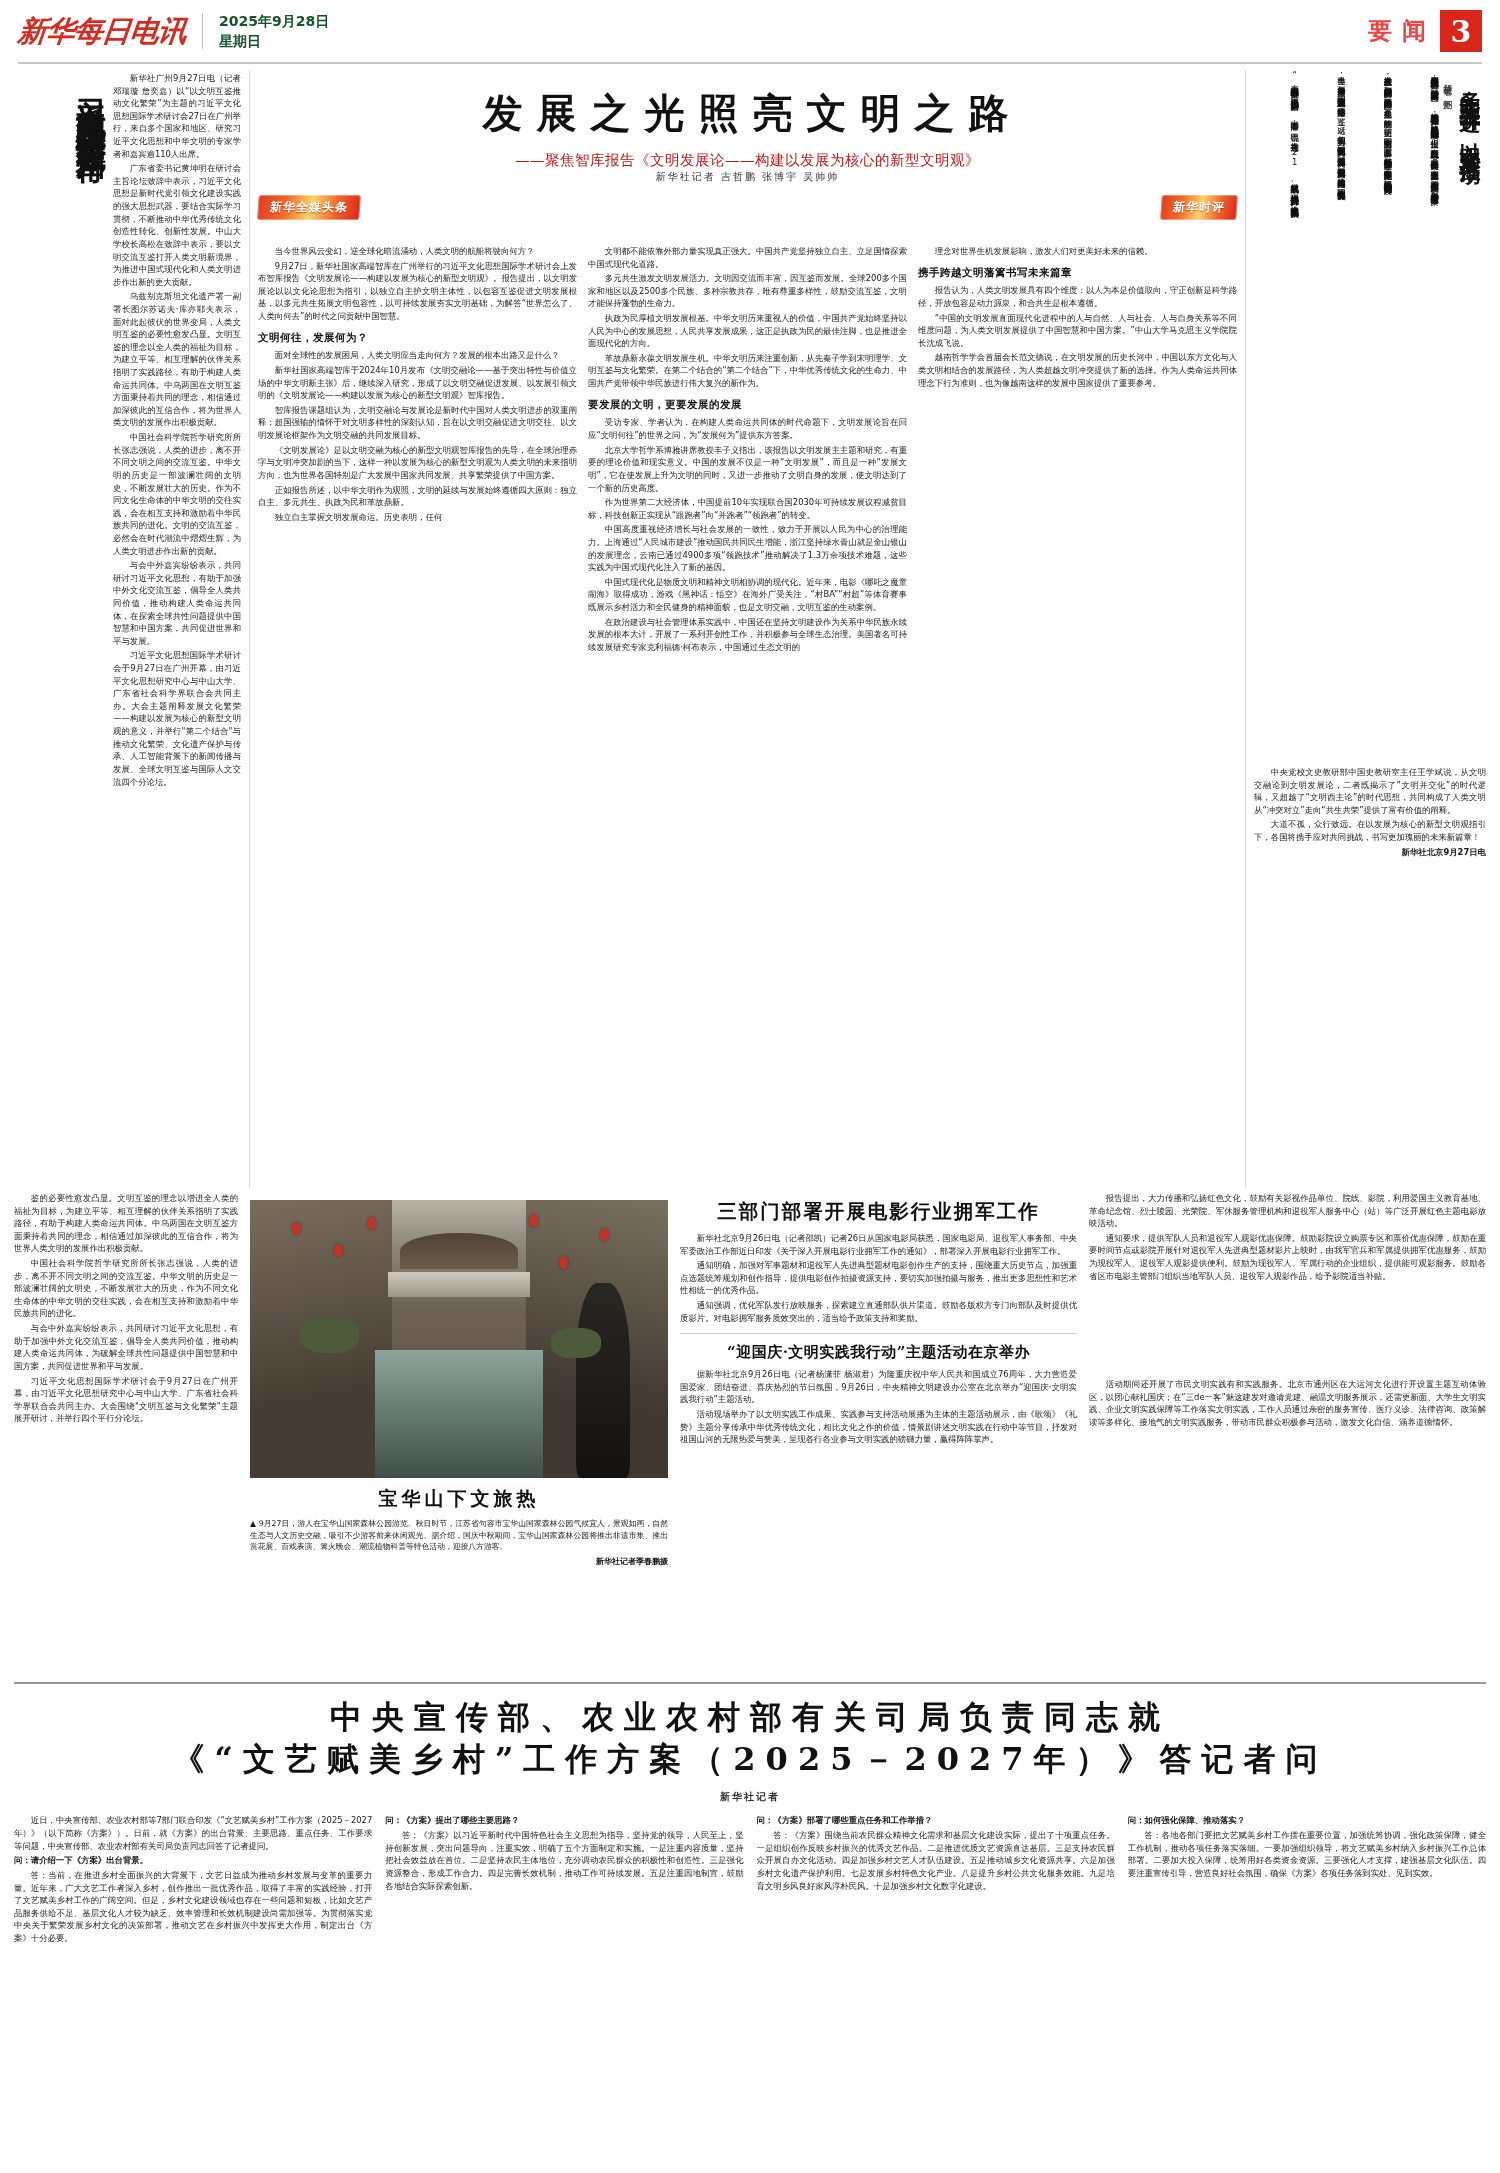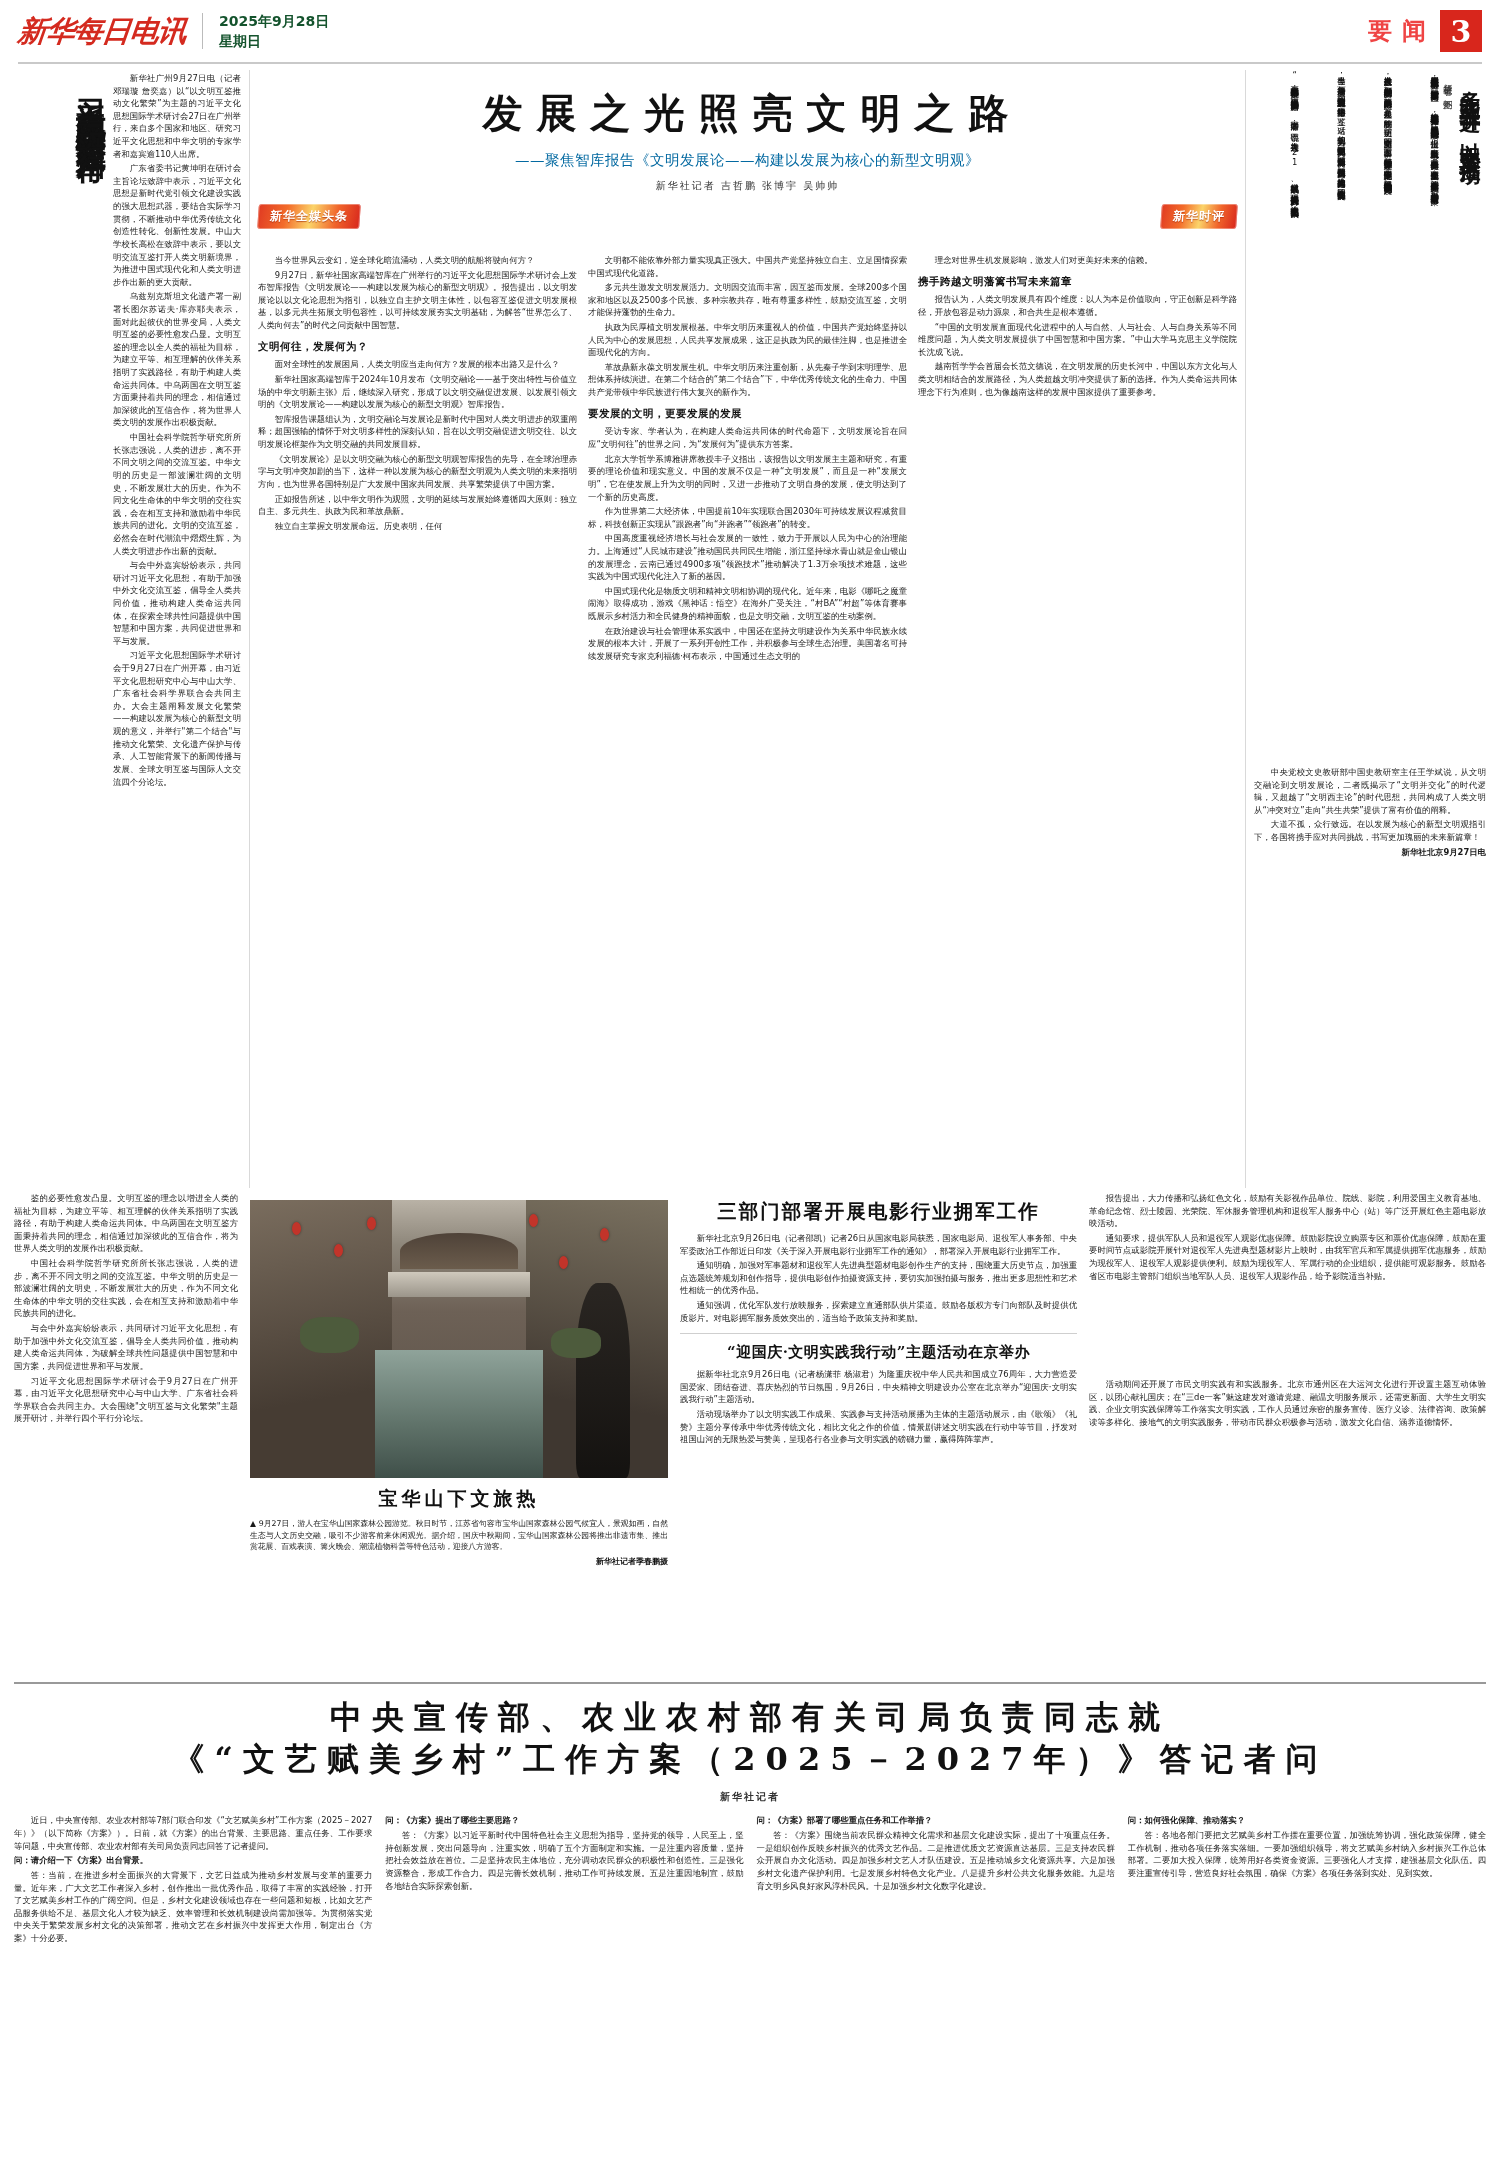--- a/index.html
+++ b/index.html
@@ -51,21 +51,21 @@
   .lead-col{width:128px;flex:0 0 128px;padding:2px 8px 0 4px;border-right:1px solid #d9d9d9;}
   .center-zone{flex:1;display:flex;flex-direction:column;padding:0 8px;min-width:0;}
   .right-zone{width:232px;flex:0 0 232px;padding-left:8px;border-left:1px solid #d9d9d9;}
 
   
   .headline{
     font-family:"DejaVu Serif","Liberation Serif",serif;
     font-size:40px;font-weight:bold;text-align:center;letter-spacing:14px;
     margin:16px 0 10px 10px;color:#111;
   }
-  .subhead{font-size:14.5px;text-align:center;color:#0369a1;margin-bottom:9px;letter-spacing:.5px;}
+  .subhead{font-size:14.5px;text-align:center;color:#b91c1c;letter-spacing:.5px;}
   .byline{font-size:10px;text-align:center;color:#333;margin-bottom:9px;letter-spacing:2px;}
 
   
   .badge{
     display:inline-block;background:linear-gradient(100deg,#e03a22 0%,#f36c2a 28%,#fbd46a 52%,#f0642b 76%,#d8261c 100%);
     color:#fff;font-weight:bold;font-size:12px;letter-spacing:1px;
     padding:4px 12px;border-radius:3px;
     font-family:"DejaVu Serif","Liberation Serif",serif;
     box-shadow:inset 0 0 0 1px rgba(255,255,255,.35);
     text-shadow:0 1px 1px rgba(150,30,0,.6);
@@ -197,21 +197,21 @@
           <p>新华社国家高端智库于2024年10月发布《文明交融论——基于突出特性与价值立场的中华文明新主张》后，继续深入研究，形成了以文明交融促进发展、以发展引领文明的《文明发展论——构建以发展为核心的新型文明观》智库报告。</p>
           <p>智库报告课题组认为，文明交融论与发展论是新时代中国对人类文明进步的双重阐释；超国强输的情怀于对文明多样性的深刻认知，旨在以文明交融促进文明交往、以文明发展论框架作为文明交融的共同发展目标。</p>
           <p>《文明发展论》是以文明交融为核心的新型文明观智库报告的先导，在全球治理赤字与文明冲突加剧的当下，这样一种以发展为核心的新型文明观为人类文明的未来指明方向，也为世界各国特别是广大发展中国家共同发展、共享繁荣提供了中国方案。</p>
           <p>正如报告所述，以中华文明作为观照，文明的延续与发展始终遵循四大原则：独立自主、多元共生、执政为民和革故鼎新。</p>
           <p>独立自主掌握文明发展命运。历史表明，任何</p>
         </div>
         <div class="body-cn">
           <p>文明都不能依靠外部力量实现真正强大。中国共产党坚持独立自主、立足国情探索中国式现代化道路。</p>
           <p>多元共生激发文明发展活力。文明因交流而丰富，因互鉴而发展。全球200多个国家和地区以及2500多个民族、多种宗教共存，唯有尊重多样性，鼓励交流互鉴，文明才能保持蓬勃的生命力。</p>
           <p>执政为民厚植文明发展根基。中华文明历来重视人的价值，中国共产党始终坚持以人民为中心的发展思想，人民共享发展成果，这正是执政为民的最佳注脚，也是推进全面现代化的方向。</p>
-          <p>革故鼎新永葆文明发展生机。中华文明历来注重创新，从先秦子学到宋明理学、思想体系持续演进。在第二个结合的“第二个结合”下，中华优秀传统文化的生命力、中国共产党带领中华民族进行伟大复兴的新作为。</p>
+          <p>革故鼎新永葆文明发展生机。中华文明历来注重创新，从先秦子学到宋明理学、文明互鉴与文化繁荣。在第二个结合的“第二个结合”下，中华优秀传统文化的生命力、中国共产党带领中华民族进行伟大复兴的新作为。</p>
           <div class="subhd noind">要发展的文明，更要发展的发展</div>
           <p>受访专家、学者认为，在构建人类命运共同体的时代命题下，文明发展论旨在回应“文明何往”的世界之问，为“发展何为”提供东方答案。</p>
           <p>北京大学哲学系博雅讲席教授丰子义指出，该报告以文明发展主主题和研究，有重要的理论价值和现实意义。中国的发展不仅是一种“文明发展”，而且是一种“发展文明”，它在使发展上升为文明的同时，又进一步推动了文明自身的发展，使文明达到了一个新的历史高度。</p>
           <p>作为世界第二大经济体，中国提前10年实现联合国2030年可持续发展议程减贫目标，科技创新正实现从“跟跑者”向“并跑者”“领跑者”的转变。</p>
           <p>中国高度重视经济增长与社会发展的一致性，致力于开展以人民为中心的治理能力。上海通过“人民城市建设”推动国民共同民生增能，浙江坚持绿水青山就是金山银山的发展理念，云南已通过4900多项“领跑技术”推动解决了1.3万余项技术难题，这些实践为中国式现代化注入了新的基因。</p>
           <p>中国式现代化是物质文明和精神文明相协调的现代化。近年来，电影《哪吒之魔童闹海》取得成功，游戏《黑神话：悟空》在海外广受关注，“村BA”“村超”等体育赛事既展示乡村活力和全民健身的精神面貌，也是文明交融，文明互鉴的生动案例。</p>
           <p>在政治建设与社会管理体系实践中，中国还在坚持文明建设作为关系中华民族永续发展的根本大计，开展了一系列开创性工作，并积极参与全球生态治理。美国著名可持续发展研究专家克利福德·柯布表示，中国通过生态文明的</p>
         </div>
         <div class="body-cn">
           <p>理念对世界生机发展影响，激发人们对更美好未来的信赖。</p>

